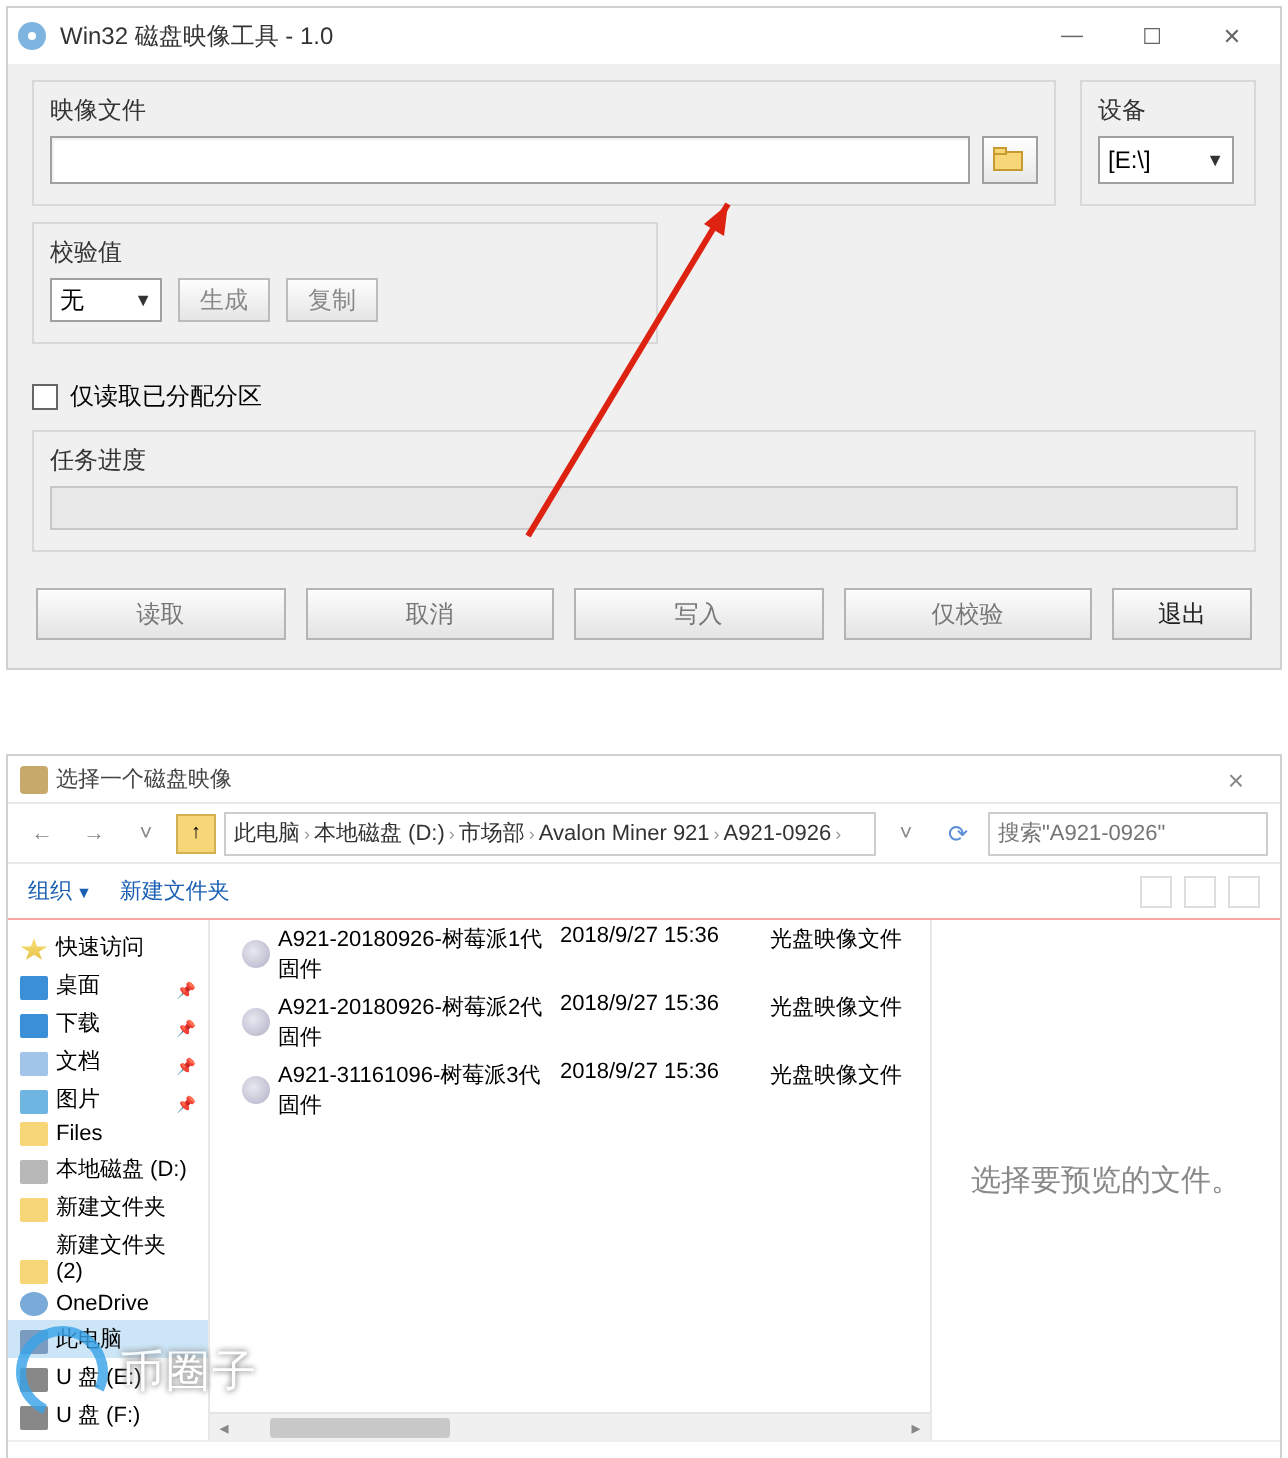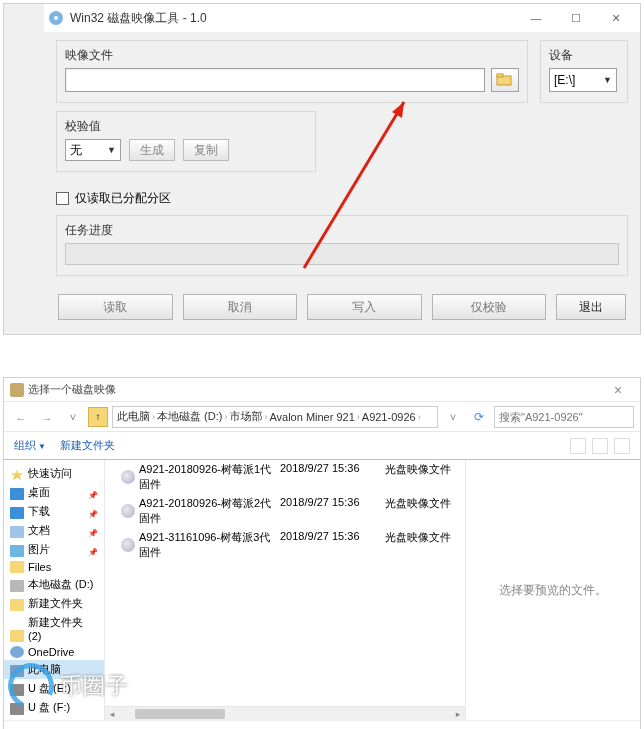--- a/index.html
+++ b/index.html
@@ -1,38 +1,38 @@
 <!DOCTYPE html>
 <html><head>
   <meta charset="utf-8">
   <style>
     * { box-sizing: border-box; margin: 0; padding: 0; font-family: "Microsoft YaHei", "Segoe UI", sans-serif; }
     body { background: #fff; width: 644px; }
     
     
-    .win1 { border: 1px solid #d0d0d0; background: #f0f0f0; margin: 3px; padding-left: 40px; }
+    .win1 { border: 1px solid #d0d0d0; background: #f0f0f0; margin: 3px; }
     .titlebar { display: flex; align-items: center; height: 28px; background: #fff; padding: 0 4px; }
     .titlebar-icon { width: 16px; height: 16px; margin-right: 6px; }
     .titlebar-title { flex: 1; font-size: 12px; color: #333; }
     .sysbtns { display: flex; }
     .sysbtn { width: 40px; height: 24px; display: flex; align-items: center; justify-content: center; font-size: 11px; color: #666; cursor: pointer; }
     
     .win1-body { padding: 8px 12px 14px; position: relative; }
     .row1 { display: flex; gap: 12px; }
     .group { border: 1px solid #d8d8d8; padding: 6px 8px 10px; background: #f0f0f0; position: relative; }
     .group-label { font-size: 12px; color: #333; margin-bottom: 4px; }
     .image-file-group { flex: 1; }
     .device-group { width: 88px; }
     .input-row { display: flex; gap: 6px; }
     .text-input { flex: 1; height: 24px; border: 1px solid #a0a0a0; background: #fff; padding: 0 4px; font-size: 12px; box-shadow: inset 1px 1px 1px rgba(0,0,0,.06); }
     .browse-btn { width: 28px; height: 24px; border: 1px solid #a0a0a0; background: linear-gradient(#fff,#e8e8e8); display: flex; align-items: center; justify-content: center; cursor: pointer; }
     .device-select { width: 68px; height: 24px; border: 1px solid #a0a0a0; background: #fff; font-size: 12px; padding: 0 4px; display: flex; align-items: center; justify-content: space-between; cursor: pointer; }
     .caret { font-size: 9px; color: #333; }
     
-    .hash-group { margin-top: 8px; width: 260px; }
+    .hash-group { margin-top: 8px; width: 313px; }
     .hash-row { display: flex; gap: 8px; align-items: center; }
     .hash-select { width: 56px; height: 22px; border: 1px solid #a0a0a0; background: #fff; font-size: 12px; padding: 0 4px; display: flex; align-items: center; justify-content: space-between; cursor: pointer; }
     .small-btn { height: 22px; padding: 0 10px; border: 1px solid #bbb; background: linear-gradient(#fdfdfd,#e5e5e5); font-size: 12px; color: #888; cursor: pointer; }
     
     .checkbox-row { margin-top: 18px; display: flex; align-items: center; gap: 6px; font-size: 12px; }
     .chk { width: 13px; height: 13px; border: 1px solid #666; background: #fff; }
     
     .progress-group { margin-top: 8px; }
     .progress-bar { height: 22px; border: 1px solid #c8c8c8; background: #e8e8e8; margin-top: 4px; }
     
@@ -89,21 +89,21 @@
     .fl-col-name { width: 175px; padding-left: 8px; }
     .fl-col-date { width: 105px; }
     .fl-col-type { width: 80px; }
     .fl-row { display: flex; padding: 2px 0; cursor: pointer; }
     .fl-icon { width: 14px; height: 14px; margin: 0 4px 0 8px; background: radial-gradient(circle at 40% 40%, #e8e8f0, #b0b0c8); border-radius: 50%; flex-shrink:0; }
     .scrollh { position: absolute; bottom: 0; left: 0; right: 0; height: 14px; background: #f0f0f0; border-top: 1px solid #e4e4e4; display:flex; align-items:center;}
     .scrollh-thumb { width: 90px; height: 10px; background: #c8c8c8; margin-left: 16px; border-radius: 2px;}
     .scrollh-arrow { width: 14px; text-align:center; font-size:9px; color:#888;}
     .scrollh-arrow.right { margin-left:auto;}
     
-    .preview { width: 174px; display: flex; align-items: center; justify-content: center; color: #888; font-size: 12px; }
+    .preview { width: 174px; display: flex; align-items: center; justify-content: center; color: #888; font-size: 15px; }
     
     .footer { padding: 8px 10px 10px; border-top: 1px solid #eee; }
     
     .watermark { position: fixed; bottom: 20px; left: 8px; display: flex; align-items: center; gap: 6px; opacity: .82; pointer-events: none; }
     .wm-circle { width: 46px; height: 46px; border: 5px solid #3aa4e8; border-radius: 50%; border-bottom-color: transparent; transform: rotate(-20deg); }
     .wm-text { font-size: 22px; color: #fff; text-shadow: 0 0 3px #888,0 0 3px #888; letter-spacing: 1px; font-weight: 400;}
   </style>
 </head>
 <body>
 

